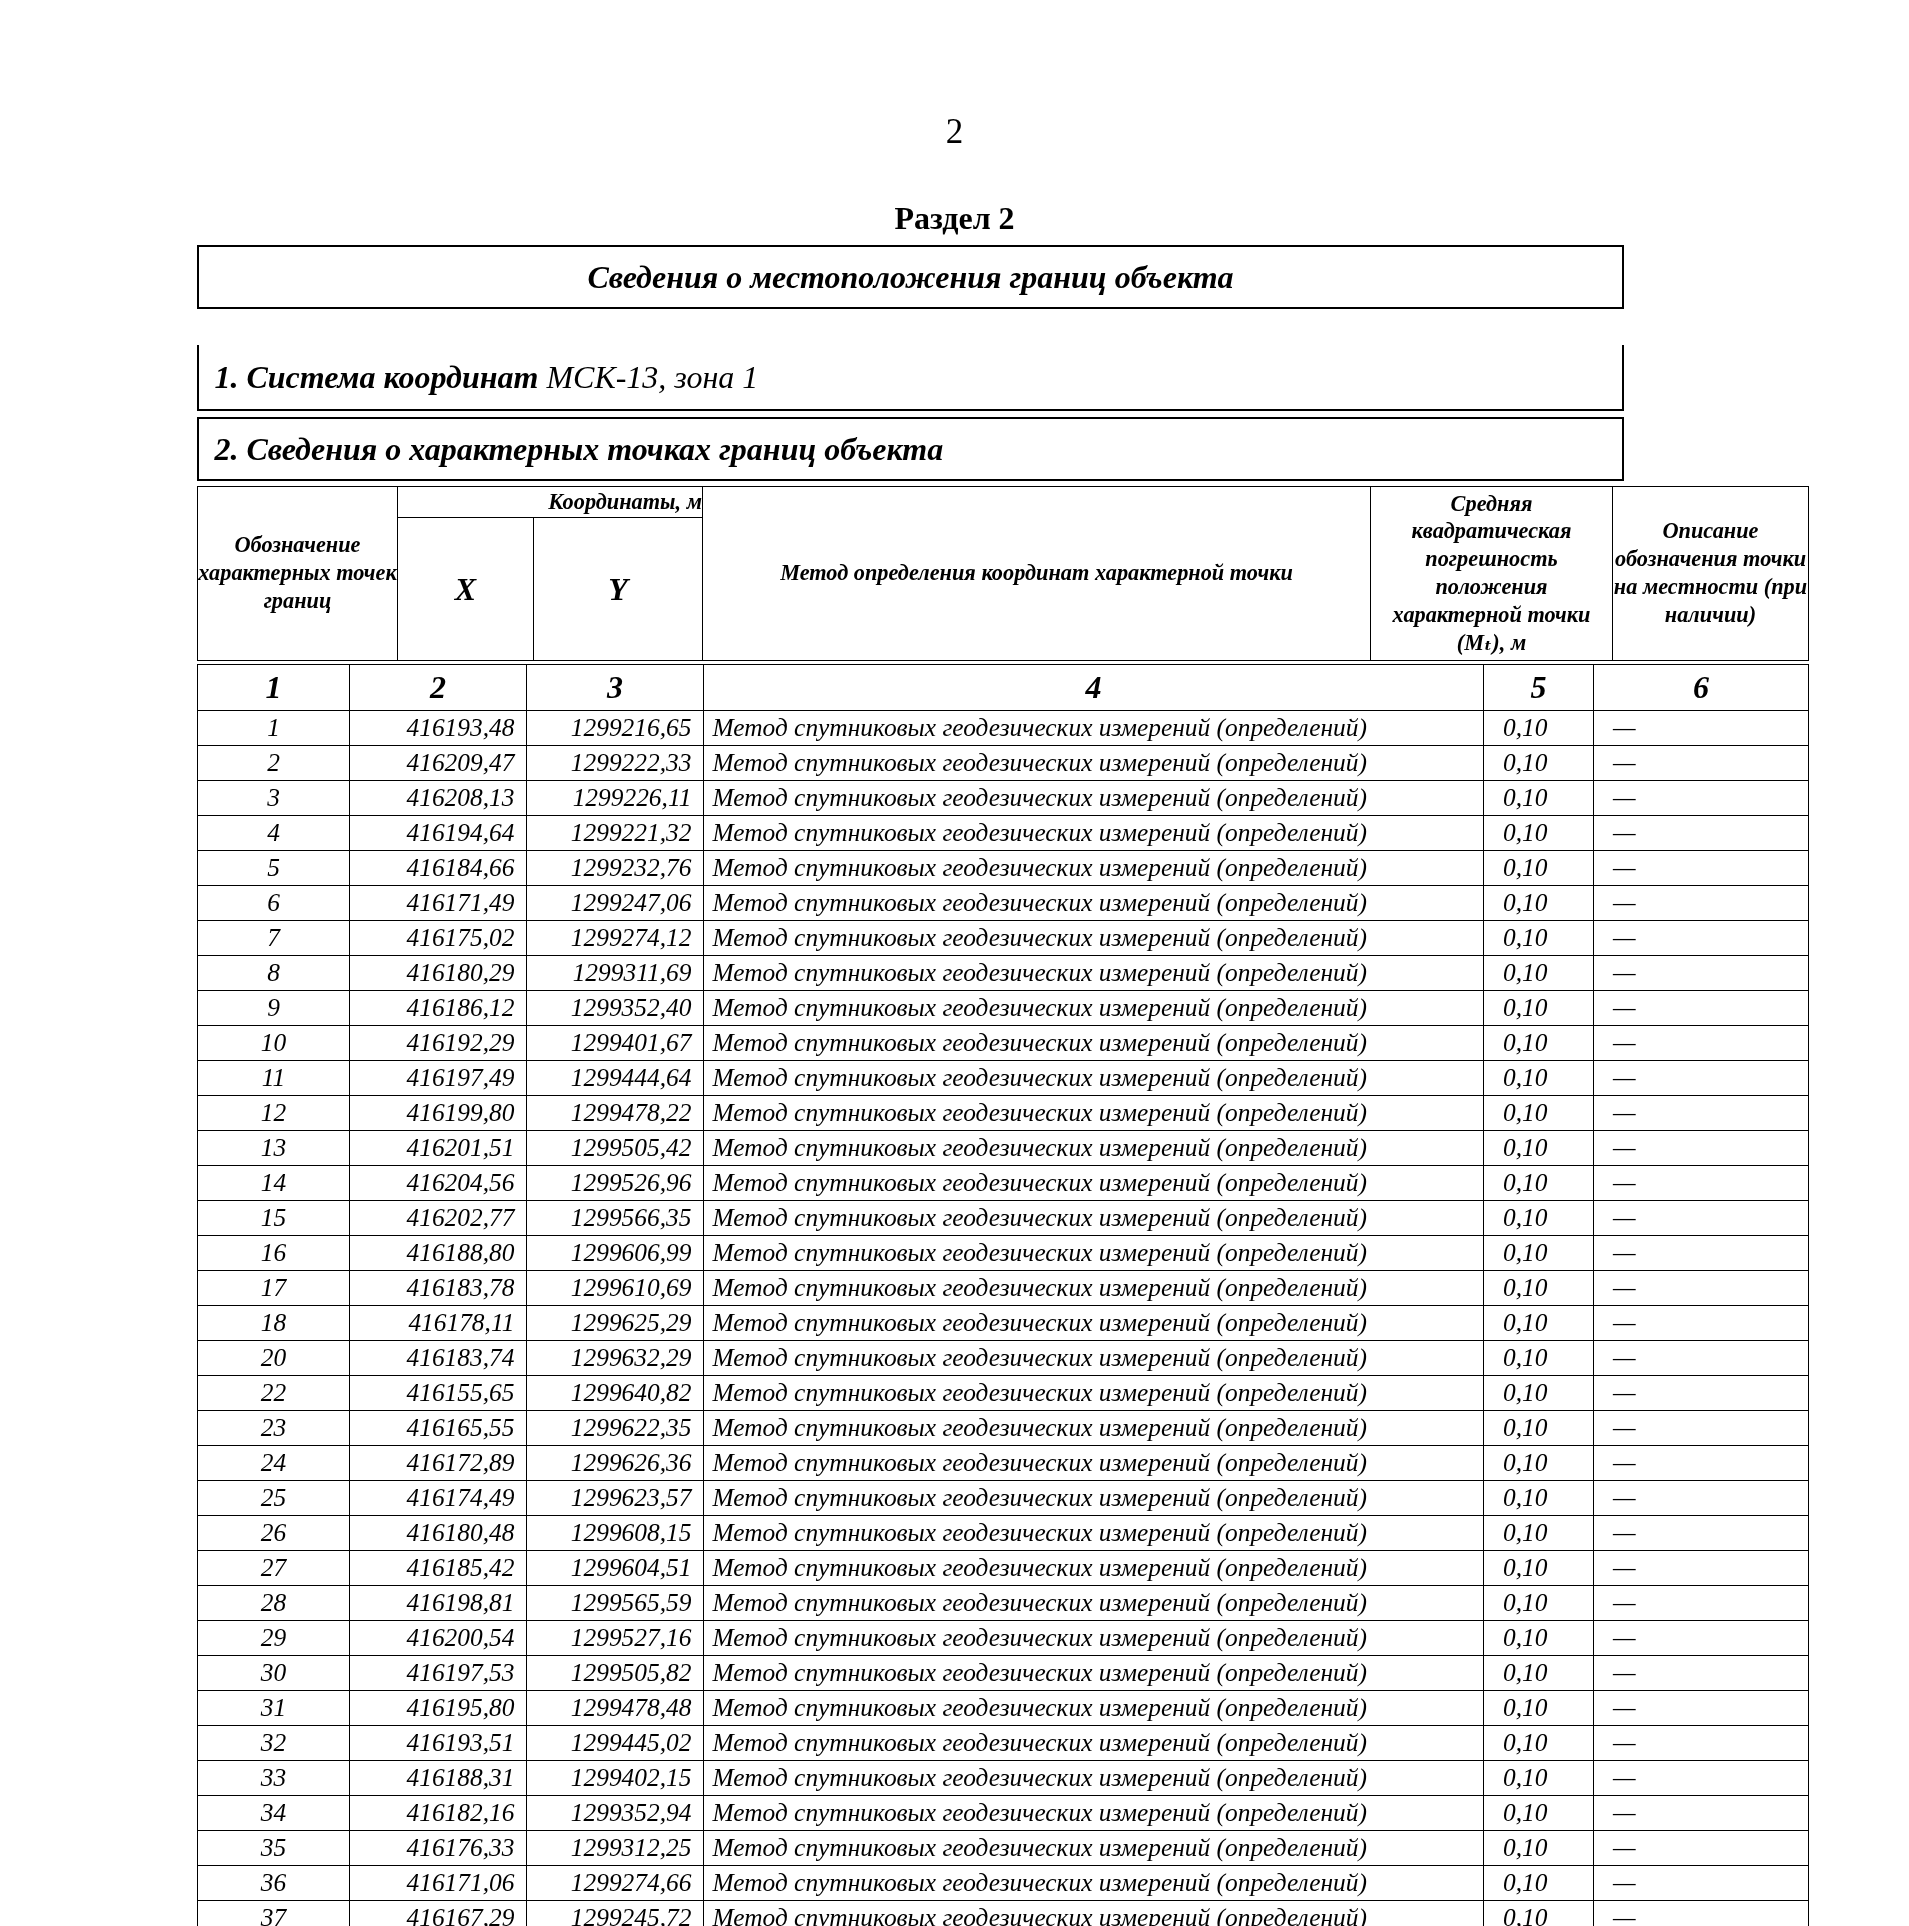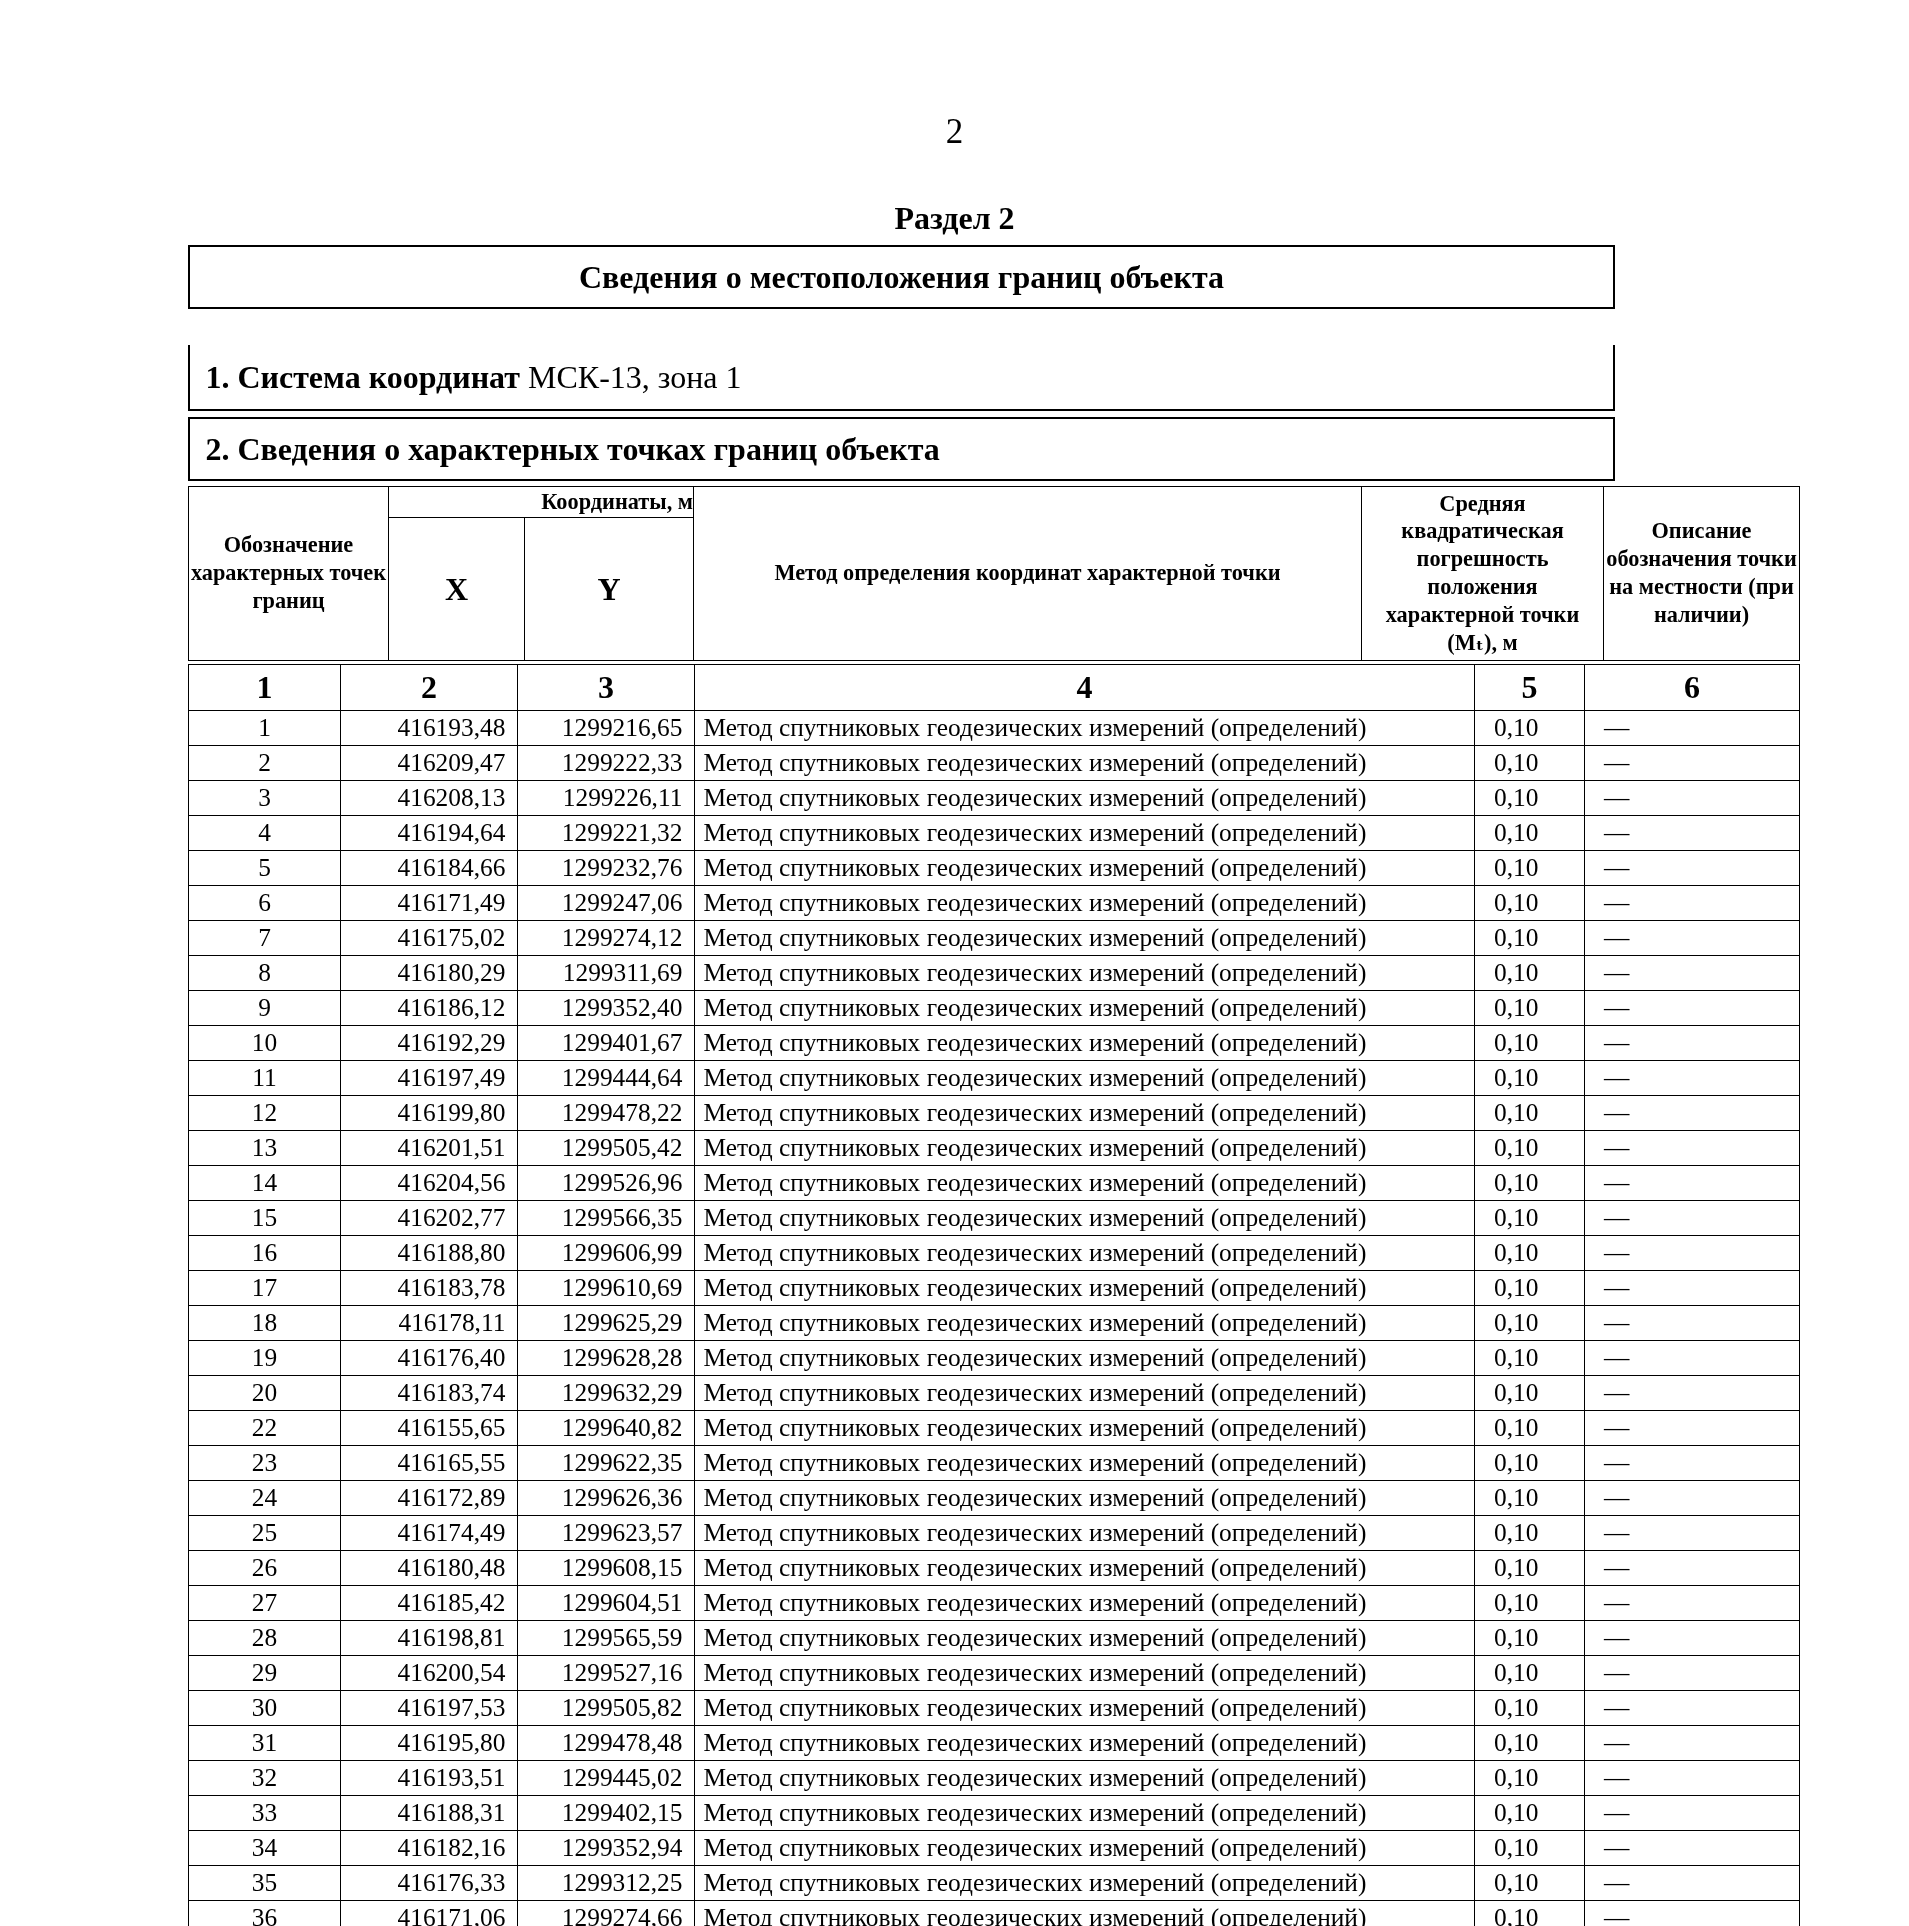--- a/index.html
+++ b/index.html
@@ -2,21 +2,21 @@
 <html style="font-size:6.2px"><head>
 <meta charset="utf-8">
 <style>
   html, body { margin: 0; padding: 0; background: #ffffff; }
   body {
     width: 1909px; height: 2712px; position: relative; overflow: hidden;
     font-family: "Liberation Serif", "DejaVu Serif", serif; color: #000;
   }
   .page-num { position: absolute; top: 112px; left: 0; width: 100%; text-align: center; font-size: 35px; }
   .section-title { position: absolute; top: 200px; left: 0; width: 100%; text-align: center; font-size: 32px; font-weight: bold; }
-  .frame { position: absolute; left: 188px; width: 1427px; box-sizing: border-box; }
+  .frame { position: absolute; left: 197px; width: 1427px; box-sizing: border-box; font-style: italic; }
   table { border-collapse: collapse; width: 100%; table-layout: fixed; }
   td, th { border: 1.9px solid #000; padding: 0; text-align: center; vertical-align: middle; box-sizing: border-box; }
   .box-title { border: 2.7px solid #000; font-weight: bold; font-size: 32px; height: 64px; display: flex; align-items: center; justify-content: center; box-sizing: border-box; }
   .box-left { border: 2.7px solid #000; font-size: 32px; height: 66px; display: flex; align-items: center; padding-left: 15.4px; box-sizing: border-box; border-top: none; margin-top: 36px; }
   .box-left b { font-weight: bold; }
   .hdr th { font-size: 22.3px; font-weight: bold; line-height: 1.25; }
   .hdr .big { font-size: 32px; }
   .colnum td { font-size: 32px; font-weight: bold; height: 46px; }
   .row td { font-size: 25.4px; height: 35px; line-height: 1; }
   .row td.method { text-align: left; padding-left: 8.5px; white-space: nowrap; }
@@ -218,28 +218,20 @@
         </tr>
         <tr class="row">
           <td>18</td>
           <td class="coord">416178,11</td>
           <td class="coord">1299625,29</td>
           <td class="method">Метод спутниковых геодезических измерений (определений)</td>
           <td class="err">0,10</td>
           <td class="desc">—</td>
         </tr>
         <tr class="row">
-          <td>19</td>
-          <td class="coord">416176,40</td>
-          <td class="coord">1299628,28</td>
-          <td class="method">Метод спутниковых геодезических измерений (определений)</td>
-          <td class="err">0,10</td>
-          <td class="desc">—</td>
-        </tr>
-        <tr class="row">
           <td>20</td>
           <td class="coord">416183,74</td>
           <td class="coord">1299632,29</td>
           <td class="method">Метод спутниковых геодезических измерений (определений)</td>
           <td class="err">0,10</td>
           <td class="desc">—</td>
         </tr>
         <tr class="row">
           <td>22</td>
           <td class="coord">416155,65</td>

